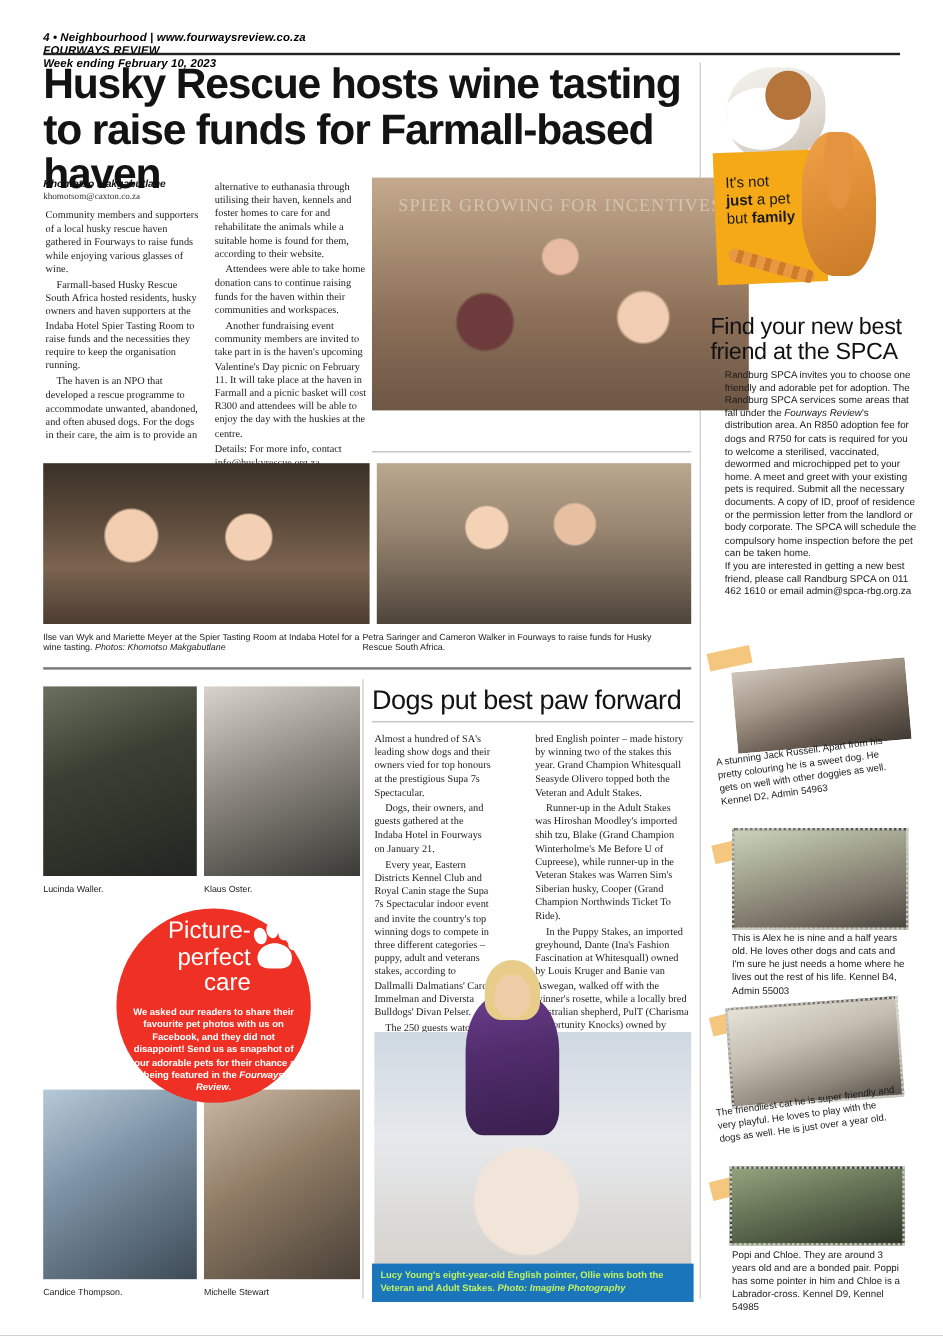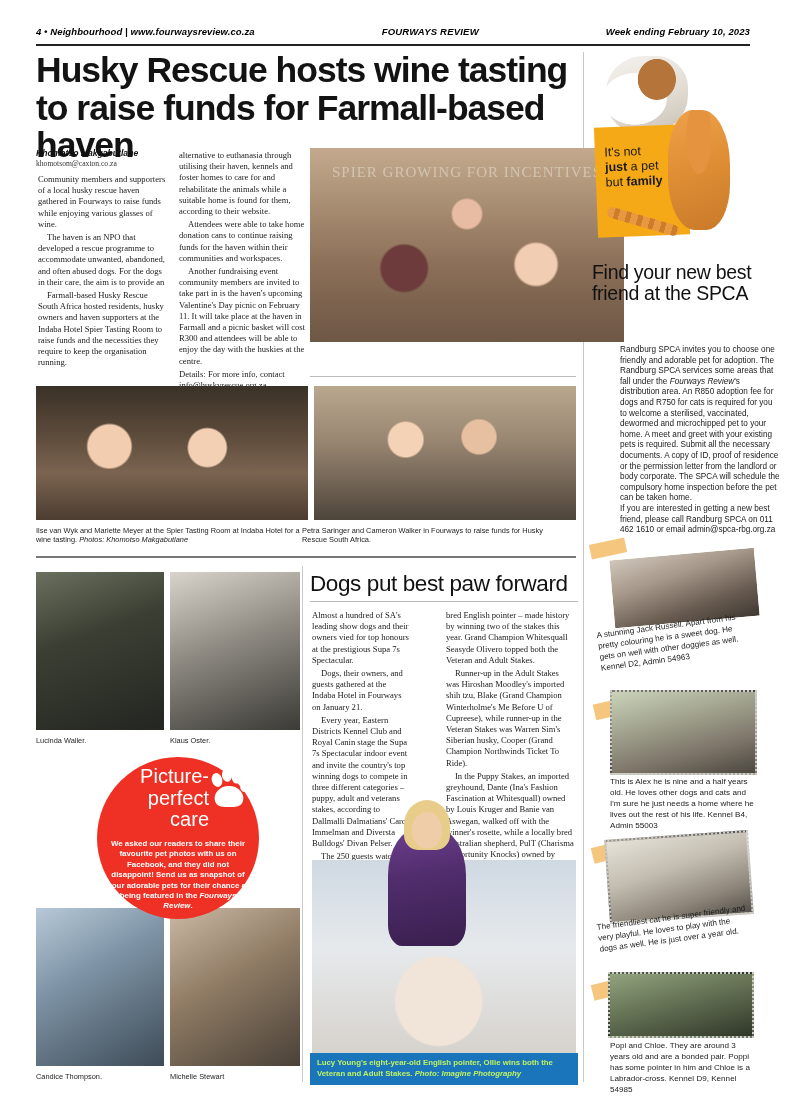--- a/index.html
+++ b/index.html
@@ -7,20 +7,21 @@
   .page{
     position:relative;width:786px;height:1113px;background:#ffffff;
     margin:0 auto;overflow:hidden;
   }
 
   
   .masthead{
     position:absolute;left:36px;top:26px;width:714px;height:22px;
     display:flex;align-items:flex-start;justify-content:space-between;
     font-family:"Liberation Sans",sans-serif;
+    flex-direction:column;
   }
   .mh-left{font-size:9.5px;font-weight:bold;font-style:italic;color:#000;letter-spacing:.1px;}
   .mh-center{font-size:9.5px;font-weight:bold;font-style:italic;color:#000;letter-spacing:.2px;}
   .mh-right{font-size:9.5px;font-weight:bold;font-style:italic;color:#000;letter-spacing:.1px;}
   .rule-top{position:absolute;left:36px;top:44px;width:714px;height:2px;background:#222;}
 
   
   .headline{
     position:absolute;left:36px;top:52px;width:536px;
     font-size:35.5px;line-height:1.06;font-weight:bold;color:#131313;
@@ -209,22 +210,22 @@
 
   <div class="headline">Husky Rescue hosts wine tasting to raise funds for Farmall-based haven</div>
 
   <div class="vline" style="left:583px;top:52px;height:1030px;"></div>
 
   <div class="byline">Khomotso Makgabutlane</div>
   <div class="byline-mail">khomotsom@caxton.co.za</div>
 
   <div class="bodycol" style="left:36px;top:172px;width:134px;">
     <p class="first">Community members and supporters of a local husky rescue haven gathered in Fourways to raise funds while enjoying various glasses of wine.</p>
+    <p>Farmall-based Husky Rescue South Africa hosted residents, husky owners and haven supporters at the Indaba Hotel Spier Tasting Room to raise funds and the necessities they require to keep the organisation running.</p>
     <p>The haven is an NPO that developed a rescue programme to accommodate unwanted, abandoned, and often abused dogs. For the dogs in their care, the aim is to provide an</p>
-    <p>Farmall-based Husky Rescue South Africa hosted residents, husky owners and haven supporters at the Indaba Hotel Spier Tasting Room to raise funds and the necessities they require to keep the organisation running.</p>
   </div>
 
   <div class="bodycol" style="left:177px;top:148px;width:132px;">
     <p class="first">alternative to euthanasia through utilising their haven, kennels and foster homes to care for and rehabilitate the animals while a suitable home is found for them, according to their website.</p>
     <p>Attendees were able to take home donation cans to continue raising funds for the haven within their communities and workspaces.</p>
     <p>Another fundraising event community members are invited to take part in is the haven's upcoming Valentine's Day picnic on February 11. It will take place at the haven in Farmall and a picnic basket will cost R300 and attendees will be able to enjoy the day with the huskies at the centre.</p>
     <p class="first">Details: For more info, contact info@huskyrescue.org.za</p>
   </div>
 
   <div class="photo ph-wine" style="left:310px;top:148px;width:266px;height:194px;padding-left:48px;">
@@ -248,21 +249,21 @@
     <div class="catimg" style="left:76px;top:56px;width:62px;height:120px;"></div>
     <div class="cattail" style="left:14px;top:162px;width:74px;"></div>
     <div class="spca-card-txt" style="left:13px;top:90px;width:78px;">
       <div>It's not</div>
       <div><b>just</b><span> a pet</span></div>
       <div><span>but </span><b>family</b></div>
     </div>
   </div>
 
   <div class="spca-head" style="left:592px;top:262px;width:160px;">Find your new best friend at the SPCA</div>
-  <div class="spca-body" style="left:620px;top:308px;width:160px;margin-top:37px;">
+  <div class="spca-body" style="left:604px;top:308px;width:160px;">
     <span>Randburg SPCA invites you to choose one friendly and adorable pet for adoption. The Randburg SPCA services some areas that fall under the </span><i>Fourways Review</i><span>'s distribution area. An R850 adoption fee for dogs and R750 for cats is required for you to welcome a sterilised, vaccinated, dewormed and microchipped pet to your home. A meet and greet with your existing pets is required. Submit all the necessary documents. A copy of ID, proof of residence or the permission letter from the landlord or body corporate. The SPCA will schedule the compulsory home inspection before the pet can be taken home.</span>
     <div style="height:0"></div>
     <span>If you are interested in getting a new best friend, please call Randburg SPCA on 011 462 1610 or email admin@spca-rbg.org.za</span>
   </div>
 
   <div class="tape" style="left:590px;top:541px;width:36px;height:15px;transform:rotate(-12deg);"></div>
   <div class="photo ph-jack" style="left:610px;top:552px;width:145px;height:68px;transform:rotate(-5deg);border:2px solid #fff;"></div>
   <div class="pcap tilt" style="left:596px;top:630px;width:150px;">A stunning Jack Russell. Apart from his pretty colouring he is a sweet dog. He gets on well with other doggies as well. Kennel D2, Admin 54963</div>
 
   <div class="tape" style="left:594px;top:700px;width:40px;height:16px;transform:rotate(-13deg);"></div>

